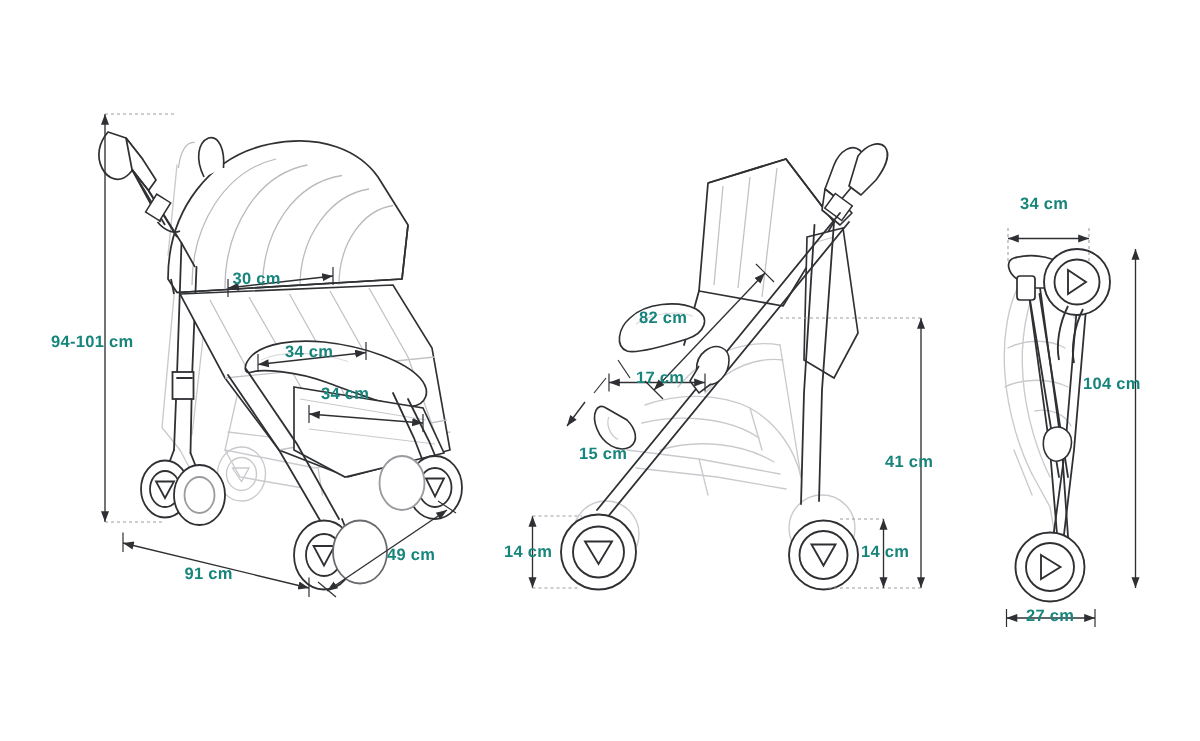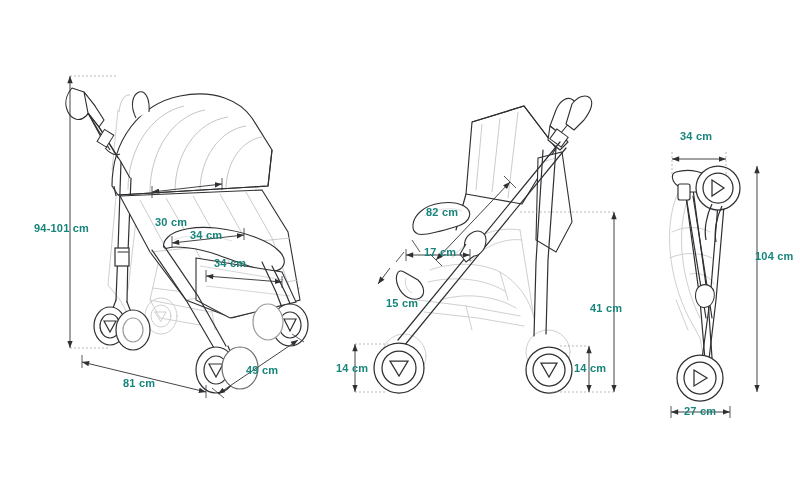--- a/index.html
+++ b/index.html
@@ -353,30 +353,30 @@
 
     <g>
       <path d="M671,412 L730,412" stroke="#2f3033" stroke-width="0.9" marker-start="url(#arS)" marker-end="url(#ar)"></path>
       <path d="M671,406 L671,418" stroke="#2f3033" stroke-width="0.8"></path>
       <path d="M730,406 L730,418" stroke="#2f3033" stroke-width="0.8"></path>
     </g>
   </g>
 </svg>
 
 <div class="dimlabel" style="left:34px;top:222px;">94-101 cm</div>
-<div class="dimlabel" style="left:155px;top:180px;margin-top:36px;">30 cm</div>
+<div class="dimlabel" style="left:155px;top:180px;">30 cm</div>
 <div class="dimlabel" style="left:190px;top:229px;">34 cm</div>
 <div class="dimlabel" style="left:214px;top:257px;">34 cm</div>
-<div class="dimlabel" style="left:123px;top:377px;">81 cm</div>
-<div class="dimlabel" style="left:246px;top:364px;text-align:right;">49 cm</div>
+<div class="dimlabel" style="left:123px;top:377px;">91 cm</div>
+<div class="dimlabel" style="left:258px;top:364px;text-align:right;">49 cm</div>
 
 <div class="dimlabel" style="left:426px;top:206px;">82 cm</div>
 <div class="dimlabel" style="left:424px;top:246px;text-align:center;">17 cm</div>
 <div class="dimlabel" style="left:386px;top:265px;margin-top:32px;">15 cm</div>
 <div class="dimlabel" style="left:590px;top:302px;">41 cm</div>
 <div class="dimlabel" style="left:336px;top:362px;">14 cm</div>
 <div class="dimlabel" style="left:574px;top:362px;">14 cm</div>
 
 <div class="dimlabel" style="left:680px;top:130px;">34 cm</div>
-<div class="dimlabel" style="left:722px;top:250px;margin-left:33px;">104 cm</div>
+<div class="dimlabel" style="left:722px;top:250px;">104 cm</div>
 <div class="dimlabel" style="left:684px;top:405px;">27 cm</div>
 
 </div>
 
 </body></html>

